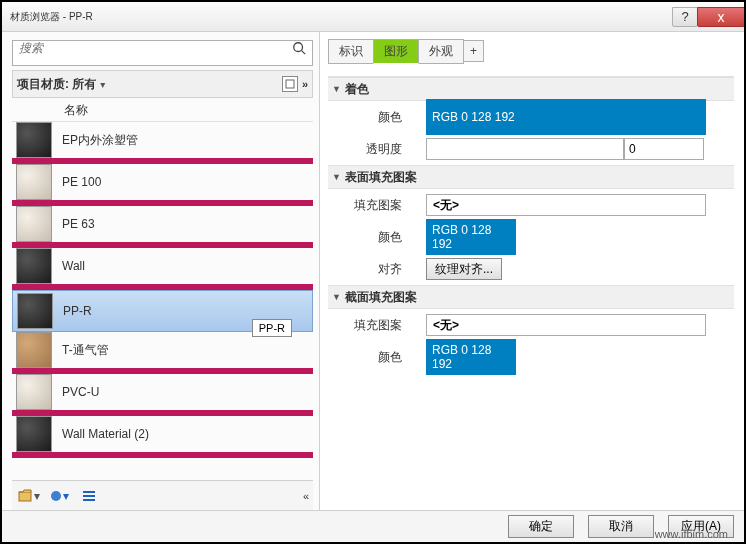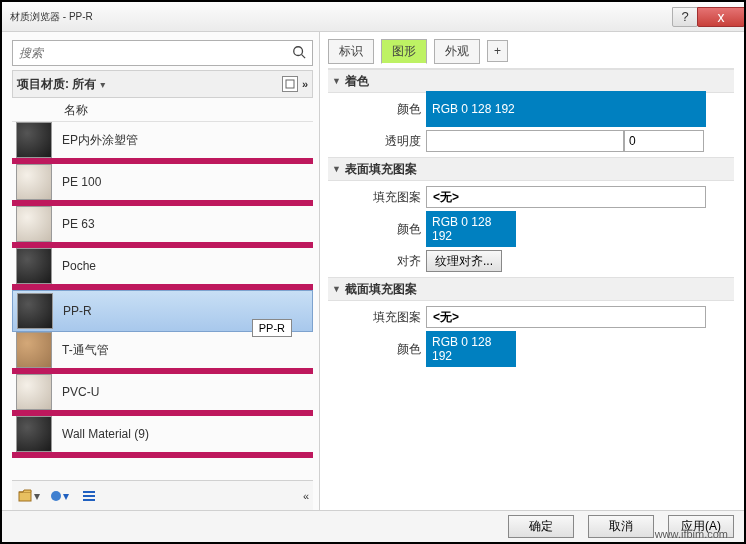--- a/index.html
+++ b/index.html
@@ -12,21 +12,21 @@
 .titlebar-controls { margin-left: auto; display: flex; }
 .tb-btn { width: 30px; height: 20px; border: 1px solid #b0b0b0; background: linear-gradient(to bottom, #f5f5f5, #e0e0e0); display: flex; align-items: center; justify-content: center; font-size: 13px; color: #333; margin-right: -1px; border-radius: 0 0 2px 2px; }
 .tb-help { width: 26px; }
 .tb-close { background: linear-gradient(to bottom, #e57373, #c8403a); color: #fff; width: 48px; font-size: 14px; border-color: #a03030; }
 
 .body-area { display: flex; height: 478px; }
 
 .left-pane { width: 318px; border-right: 1px solid #d0d0d0; display: flex; flex-direction: column; background: #fbfbfb; padding: 8px 6px 0 10px; }
 
 .search-row { display: flex; align-items: center; margin-bottom: 4px; }
-.search-box { flex: 1; height: 26px; border: 1px solid #b0b0b0; background: #fff; display: flex; align-items: center; padding: 0 6px; }
+.search-box { flex: 1; height: 26px; border: 1px solid #b0b0b0; background: #fff; display: flex; align-items: flex-start; padding: 0 6px; }
 .search-input { flex: 1; border: none; outline: none; font-style: italic; color: #888; font-size: 12px; }
 .search-icon { color: #444; }
 
 .project-row { display: flex; align-items: center; height: 28px; background: #f0f0f0; border: 1px solid #d0d0d0; padding: 0 4px; margin-bottom: 2px; }
 .project-label { font-weight: bold; color: #333; }
 .proj-arrow { margin-left: 4px; font-size: 10px; color: #555; }
 .proj-right { margin-left: auto; display: flex; align-items: center; gap: 4px; }
 .sq-icon { width: 16px; height: 16px; border: 1px solid #888; display: flex; align-items: center; justify-content: center; background: #fff; }
 .chev { font-size: 11px; color: #333; font-weight: bold; }
 
@@ -43,31 +43,31 @@
 
 .tooltip-box { position: absolute; right: 20px; top: 28px; background: #fff; border: 1px solid #888; padding: 2px 6px; font-size: 11px; z-index: 10; }
 
 .toolbar-bottom { height: 30px; border-top: 1px solid #d0d0d0; display: flex; align-items: center; padding: 0 6px; gap: 8px; background: #f5f5f5; }
 .tb-icon { width: 22px; height: 20px; display: flex; align-items: center; justify-content: center; color: #555; }
 .tb-icon.blue { color: #2060c0; }
 .collapse-arrows { margin-left: auto; font-size: 11px; color: #333; letter-spacing: -2px; }
 
 .right-pane { flex: 1; display: flex; flex-direction: column; padding: 6px 10px 0 8px; }
 
-.tabs-row { display: flex; align-items: center; height: 26px; gap: 8px; margin-bottom: 4px; }
+.tabs-row { display: flex; align-items: center; height: 26px; gap: 0; margin-bottom: 12px; }
 .tab { padding: 3px 10px; border: 1px solid #b0b0b0; background: #f5f5f5; color: #444; margin-right: -1px; }
-.tab.active { background: #bef264; border-bottom-color: #fff; font-weight: normal; z-index: 1; }
+.tab.active { background: #84cc16; border-bottom-color: #fff; font-weight: normal; z-index: 1; }
 .tab.add { padding: 3px 6px; }
 
 .props-scroll { flex: 1; overflow: auto; border-top: 1px solid #e0e0e0; }
 .section-header { height: 24px; display: flex; align-items: center; background: #f0f0f0; padding-left: 4px; font-weight: bold; color: #333; border-top: 1px solid #e0e0e0; border-bottom: 1px solid #e0e0e0; }
 .sec-arrow { margin-right: 4px; font-size: 9px; color: #555; }
 
 .prop-row { height: 32px; display: flex; align-items: center; padding-left: 20px; }
-.prop-label { width: 78px; text-align: right; color: #333; padding-right: 5px; }
+.prop-label { width: 78px; text-align: right; color: #333; padding-right: 24px; }
 .prop-value { flex: 1; }
 .checkbox-row { padding-left: 104px; }
 .chk { width: 14px; height: 14px; border: 1px solid #888; display: inline-block; margin-right: 6px; vertical-align: middle; }
 .color-field { background: #0080c0; color: #fff; padding: 18px 6px; height: 22px; display: flex; align-items: center; width: 280px; }
 .num-input-group { display: flex; }
 .num-track { width: 198px; height: 22px; border: 1px solid #aaa; background: #fff; }
 .num-value { width: 80px; height: 22px; border: 1px solid #aaa; background: #fff; padding: 0 4px; display: flex; align-items: center; }
 .none-field { font-weight: bold; border: 1px solid #aaa; padding: 2px 6px; height: 22px; display: flex; align-items: center; width: 280px; }
 .align-btn { border: 1px solid #888; background: linear-gradient(to bottom, #f8f8f8, #e0e0e0); padding: 2px 8px; height: 22px; display: inline-flex; align-items: center; }
 
@@ -130,38 +130,38 @@
         <div class="mat-item">
           <div class="thumb light"></div>
           <span class="mat-label">PE 100</span>
         </div>
         <div class="mat-item">
           <div class="thumb light"></div>
           <span class="mat-label">PE 63</span>
         </div>
         <div class="mat-item">
           <div class="thumb dark"></div>
-          <span class="mat-label">Poche</span>
+          <span class="mat-label">Wall</span>
         </div>
         <div class="mat-item selected" style="position:relative;">
           <div class="thumb dark"></div>
           <span class="mat-label">PP-R</span>
           <div class="tooltip-box">PP-R</div>
         </div>
         <div class="mat-item">
           <div class="thumb tan"></div>
           <span class="mat-label">T-通气管</span>
         </div>
         <div class="mat-item">
           <div class="thumb light"></div>
           <span class="mat-label">PVC-U</span>
         </div>
         <div class="mat-item">
           <div class="thumb dark"></div>
-          <span class="mat-label">Wall Material (9)</span>
+          <span class="mat-label">Wall Material (2)</span>
         </div>
       </div>
 
       <div class="toolbar-bottom">
         <span class="tb-icon">
           <svg width="16" height="14">
                 <rect x="1" y="3" width="12" height="9" fill="#e8c060" stroke="#a07020"></rect>
                 <path d="M1 3 L5 3 L6 1 L13 1 L13 3" fill="#e8c060" stroke="#a07020"></path>
               </svg>▾
         </span>

